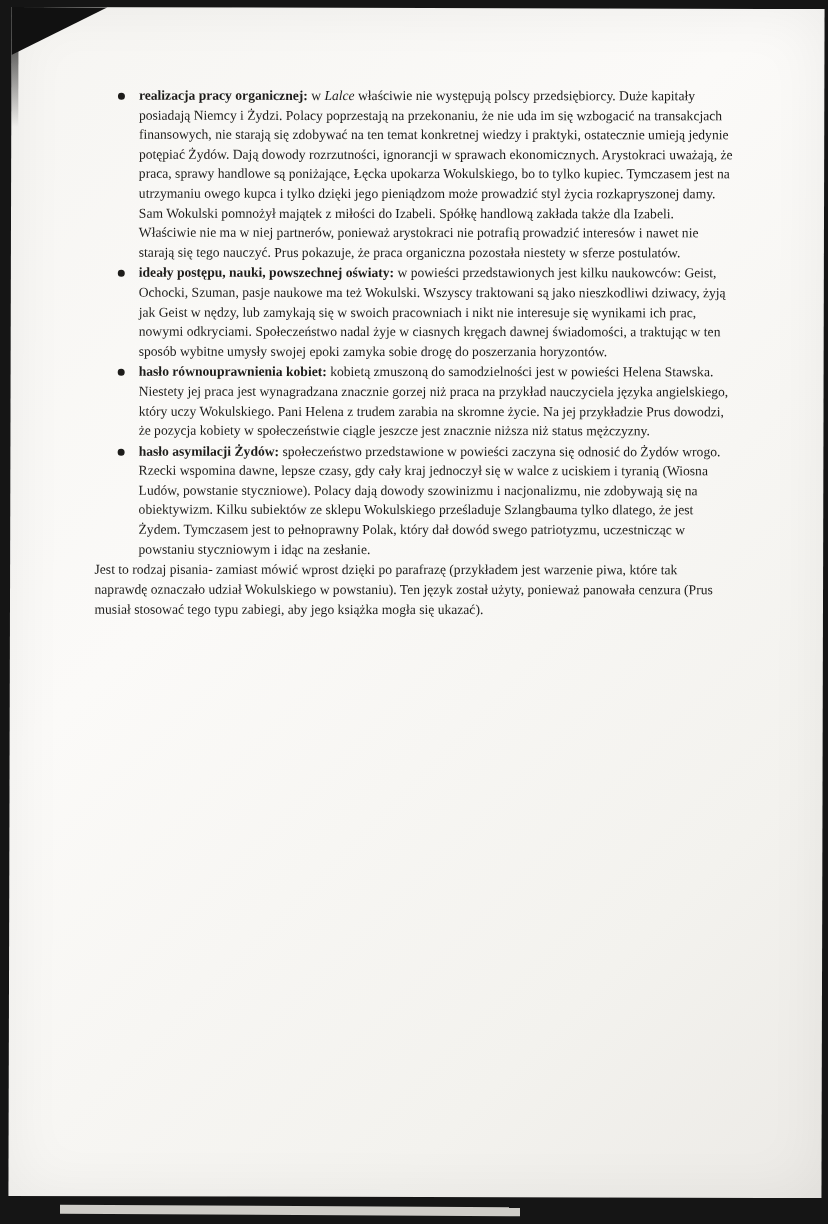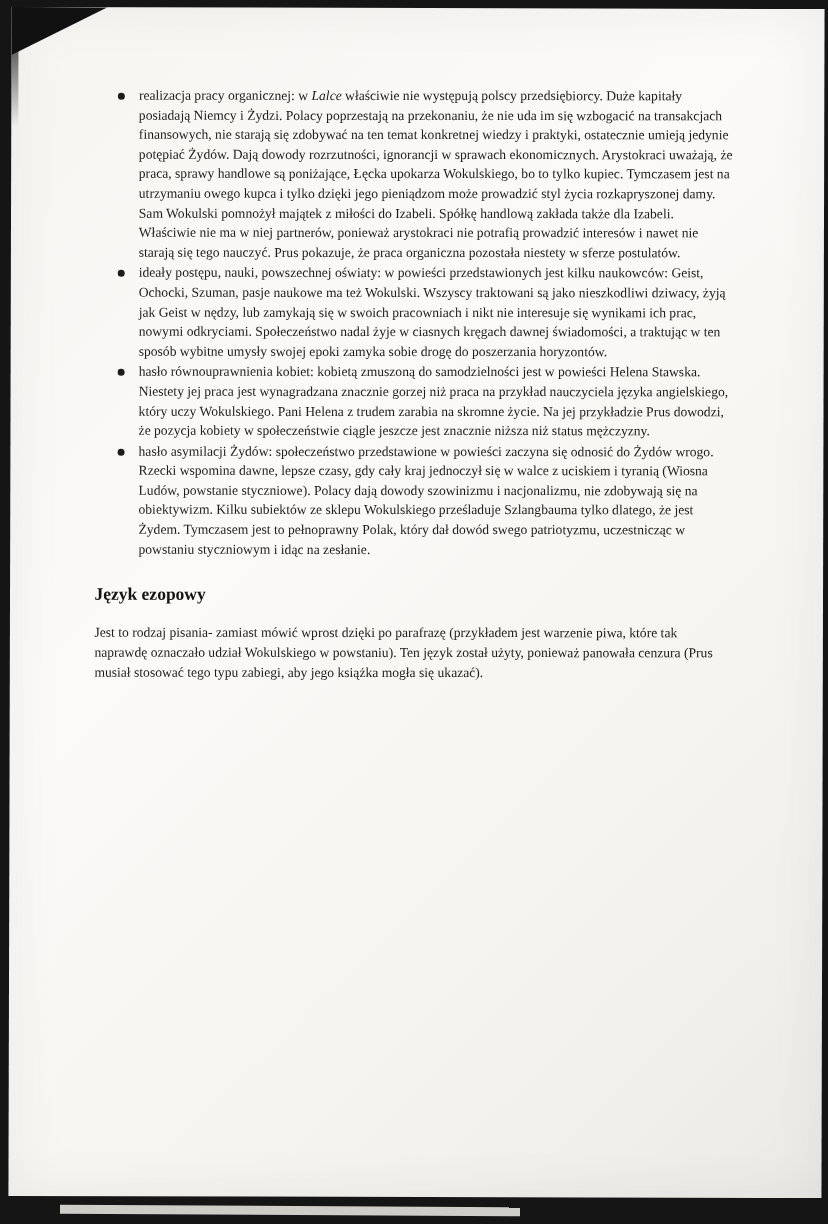--- a/index.html
+++ b/index.html
@@ -80,21 +80,21 @@
     content: "";
     position: absolute;
     left: -21px;
     top: 7px;
     width: 7px;
     height: 7px;
     border-radius: 50%;
     background: #1d1c1a;
   }
   ul.bullet-list b {
-    font-weight: normal;
+    font-weight: bold;
   }
   h2.section-heading {
     margin: 24px 0 18px 0;
     font-size: 17.5px;
     line-height: 22px;
     font-weight: bold;
     color: #141310;
   }
   p.closing-paragraph {
     margin: 0;
@@ -120,19 +120,18 @@
           <b>ideały postępu, nauki, powszechnej oświaty:</b><span> w powieści przedstawionych jest kilku naukowców: Geist, Ochocki, Szuman, pasje naukowe ma też Wokulski. Wszyscy traktowani są jako nieszkodliwi dziwacy, żyją jak Geist w nędzy, lub zamykają się w swoich pracowniach i nikt nie interesuje się wynikami ich prac, nowymi odkryciami. Społeczeństwo nadal żyje w ciasnych kręgach dawnej świadomości, a traktując w ten sposób wybitne umysły swojej epoki zamyka sobie drogę do poszerzania horyzontów.</span>
         </li>
         <li>
           <b>hasło równouprawnienia kobiet:</b><span> kobietą zmuszoną do samodzielności jest w powieści Helena Stawska. Niestety jej praca jest wynagradzana znacznie gorzej niż praca na przykład nauczyciela języka angielskiego, który uczy Wokulskiego. Pani Helena z trudem zarabia na skromne życie. Na jej przykładzie Prus dowodzi, że pozycja kobiety w społeczeństwie ciągle jeszcze jest znacznie niższa niż status mężczyzny.</span>
         </li>
         <li>
           <b>hasło asymilacji Żydów:</b><span> społeczeństwo przedstawione w powieści zaczyna się odnosić do Żydów wrogo. Rzecki wspomina dawne, lepsze czasy, gdy cały kraj jednoczył się w walce z uciskiem i tyranią (Wiosna Ludów, powstanie styczniowe). Polacy dają dowody szowinizmu i nacjonalizmu, nie zdobywają się na obiektywizm. Kilku subiektów ze sklepu Wokulskiego prześladuje Szlangbauma tylko dlatego, że jest Żydem. Tymczasem jest to pełnoprawny Polak, który dał dowód swego patriotyzmu, uczestnicząc w powstaniu styczniowym i idąc na zesłanie.</span>
         </li>
       </ul>
 
-      <h2 class="section-heading">Język ezopowy</h2>
 
       <p class="closing-paragraph">Jest to rodzaj pisania- zamiast mówić wprost dzięki po parafrazę (przykładem jest warzenie piwa, które tak naprawdę oznaczało udział Wokulskiego w powstaniu). Ten język został użyty, ponieważ panowała cenzura (Prus musiał stosować tego typu zabiegi, aby jego książka mogła się ukazać).</p>
     </div>
   </div>
   <div class="bottom-sliver"></div>
 </div>
 
 </body></html>

